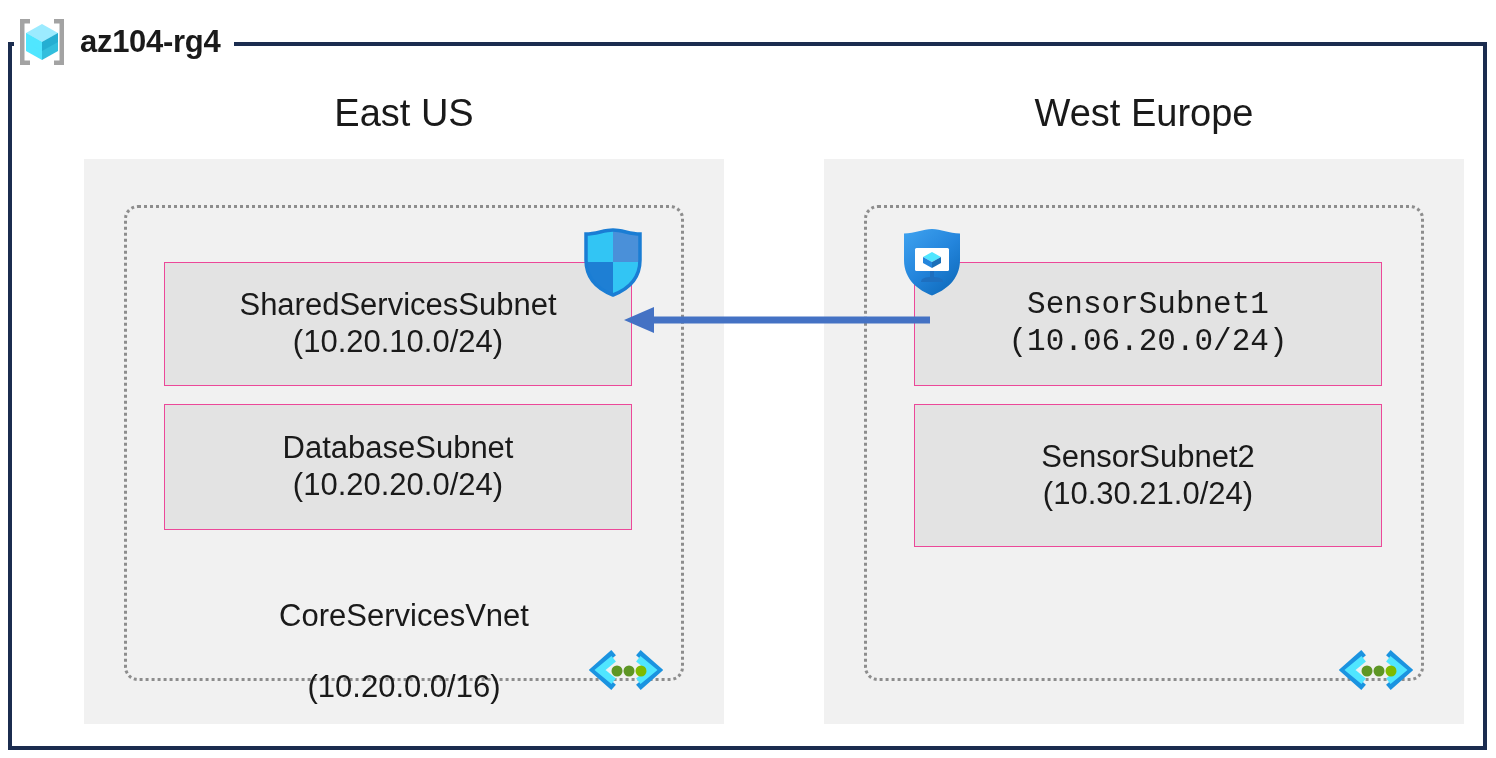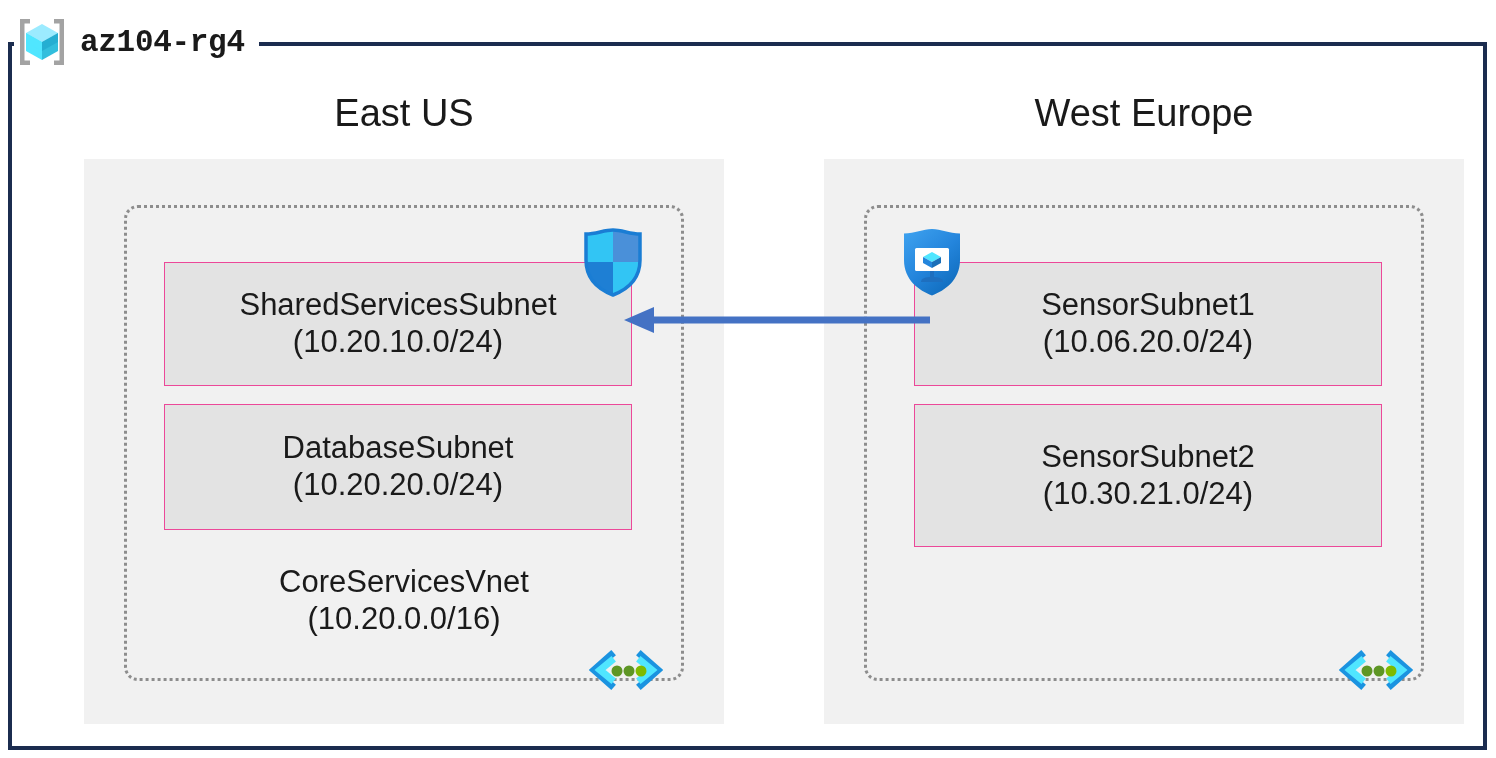--- a/index.html
+++ b/index.html
@@ -39,21 +39,20 @@
     position: absolute;
     left: 14px;
     top: 6px;
     height: 72px;
     display: flex;
     align-items: center;
     gap: 10px;
     background: #ffffff;
     padding-right: 14px;
     z-index: 5;
-    font-family: Liberation Mono, monospace;
   }
 
   .rg-title {
     font-size: 31px;
     font-weight: bold;
     color: #1a1a1a;
     letter-spacing: -0.3px;
     white-space: nowrap;
   }
 
@@ -109,35 +108,36 @@
     line-height: 1.18;
   }
   .subnet-name, .subnet-cidr {
     font-size: 31px;
     color: #1a1a1a;
     white-space: nowrap;
   }
 
   #subnet-shared   { left: 164px; top: 262px; width: 468px; height: 124px; }
   #subnet-database { left: 164px; top: 404px; width: 468px; height: 126px; }
-  #subnet-sensor1  { left: 914px; top: 262px; width: 468px; height: 124px; }
+  #subnet-sensor1  { left: 914px; top: 262px; width: 468px; height: 124px; font-family: Liberation Mono, monospace; }
   #subnet-sensor2  { left: 914px; top: 404px; width: 468px; height: 143px; }
 
   
   .vnet-caption {
     position: absolute;
     text-align: center;
     line-height: 1.18;
   }
   .vnet-caption .vnet-name,
   .vnet-caption .vnet-cidr {
     font-size: 31px;
     color: #1a1a1a;
     display: block;
     white-space: nowrap;
+    margin-top: 34px;
   }
   #vnet-caption-core { left: 124px; top: 564px; width: 560px; }
   #vnet-caption-mfg  { left: 864px; top: 564px; width: 560px; }
 
   
   .icon-abs { position: absolute; }
   #nsg-shield-shared  { left: 580px; top: 226px; width: 66px; height: 72px; }
   #defender-sensor1   { left: 899px; top: 226px; width: 66px; height: 72px; }
   #vnet-icon-core     { left: 589px; top: 650px; width: 74px; height: 40px; }
   #vnet-icon-mfg      { left: 1339px; top: 650px; width: 74px; height: 40px; }

